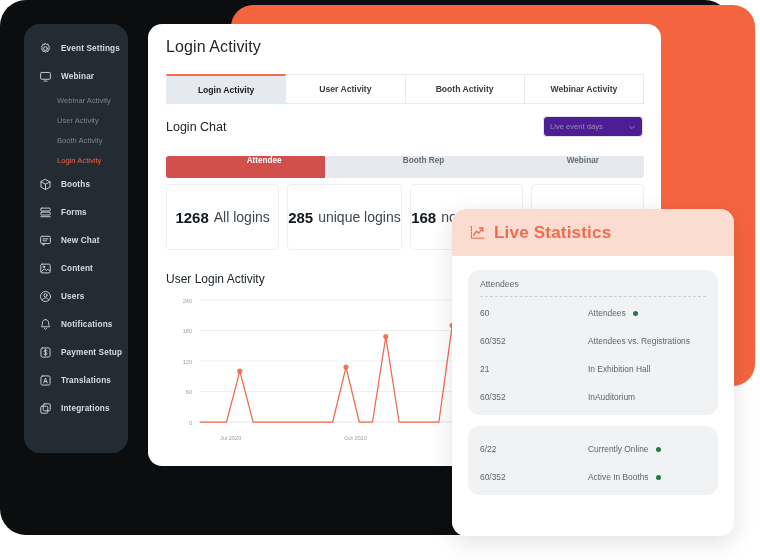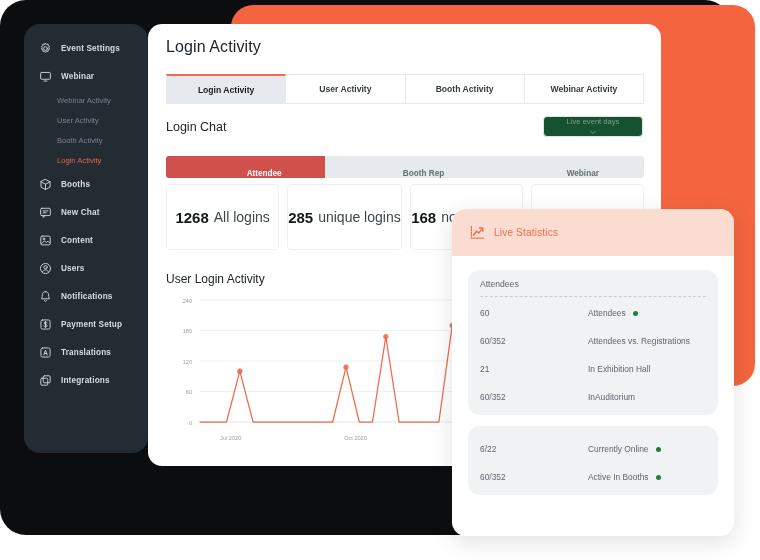--- a/index.html
+++ b/index.html
@@ -23,21 +23,21 @@
   .dark-canvas{
     position:absolute;
     left:0px;top:0px;width:731px;height:535px;
     background:#0b0d0e;
     border-radius:26px;
   }
 
   
   .sidebar{
     position:absolute;
-    left:24px;top:24px;width:124px;height:429px;
+    left:24px;top:24px;width:104px;height:429px;
     background:#242c33;
     border-radius:16px;
     padding:10px 0 0 0;
     box-sizing:border-box;
     overflow:hidden;
   }
   .nav-item{
     display:flex;align-items:center;gap:9px;
     height:28px;margin:0 7px;padding:0 8px;
     border-radius:7px;
@@ -88,32 +88,32 @@
   .section-title{
     position:absolute;left:18px;top:96px;
     font-size:12.5px;color:#20272c;
   }
   .range-select{
     position:absolute;right:18px;top:92px;
     width:100px;height:21px;
     border:1px solid #e2e5e8;border-radius:4px;
     display:flex;align-items:center;justify-content:space-between;
     padding:0 6px;box-sizing:border-box;
-    font-size:7.6px;color:#8e979e;background:#14532d;flex-direction:column;
+    font-size:7.6px;color:#8e979e;background:#4c1d95;
   }
   .chev{width:8px;height:8px;}
   .chev svg{display:block;}
 
   
   .seg{
     position:absolute;left:18px;top:132px;width:478px;height:22px;
     display:flex;background:#e6eaee;border-radius:3px;overflow:hidden;
   }
   .seg-item{
-    flex:1;display:flex;align-items:flex-end;justify-content:center;
+    flex:1;display:flex;align-items:flex-start;justify-content:center;
     font-size:8.2px;font-weight:bold;color:#636d75;white-space:nowrap;padding-left:37px;
   }
   .seg-item.active{background:#d1504c;color:#ffffff;}
 
   
   .cards{
     position:absolute;left:18px;top:160px;width:478px;height:66px;
     display:flex;gap:8px;
   }
   .card{
@@ -144,21 +144,21 @@
     overflow:hidden;
   }
   .live-head{
     height:47px;background:#fbdcd1;
     display:flex;align-items:center;gap:9px;padding-left:18px;
     box-sizing:border-box;
     border-radius:14px 14px 0 0;
   }
   .live-head-icon{width:15px;height:15px;}
   .live-head-icon svg{display:block;}
-  .live-head-text{font-size:10px;color:#ef6d4e;letter-spacing:.2px;}
+  .live-head-text{font-size:17px;color:#ef6d4e;letter-spacing:.2px;font-weight:bold;}
   .live-body{padding:14px 16px 0 16px;}
   .group{
     background:#f1f2f3;border-radius:12px;
     padding:9px 12px 4px 12px;margin-bottom:11px;
   }
   .group-title{
     font-size:8.6px;color:#5d666d;padding-bottom:7px;
     border-bottom:1px dashed #c9ced2;margin-bottom:2px;
   }
   .stat-row{
@@ -214,20 +214,30 @@
         </div>
         <div class="nav-item">
           <span class="nav-icon">
             <svg viewBox="0 0 16 16" fill="none" stroke="#cfd6db" stroke-width="1.15" stroke-linecap="round" stroke-linejoin="round">
               <path d="M8 1.8 L13.6 4.7 L13.6 11.2 L8 14.2 L2.4 11.2 L2.4 4.7 Z"></path>
               <path d="M2.4 4.7 L8 7.6 L13.6 4.7"></path>
               <path d="M8 7.6 L8 14.2"></path>
             </svg>
           </span>
           <span>Booths</span>
+        </div>
+        <div class="nav-item">
+          <span class="nav-icon">
+            <svg viewBox="0 0 16 16" fill="none" stroke="#cfd6db" stroke-width="1.15" stroke-linecap="round" stroke-linejoin="round">
+              <rect x="2.2" y="2.6" width="11.6" height="3.5" rx="1"></rect>
+              <rect x="2.2" y="7.6" width="11.6" height="3.5" rx="1"></rect>
+              <path d="M2.2 13.2 L13.8 13.2"></path>
+            </svg>
+          </span>
+          <span>Forms</span>
         </div>
         <div class="nav-item">
           <span class="nav-icon">
             <svg viewBox="0 0 16 16" fill="none" stroke="#cfd6db" stroke-width="1.15" stroke-linecap="round" stroke-linejoin="round">
               <rect x="2" y="2.8" width="12" height="9" rx="1.6"></rect>
               <path d="M5 11.8 L5 14 L7.6 11.8"></path>
               <path d="M5 6 L11 6 M5 8.4 L9 8.4"></path>
             </svg>
           </span>
           <span>New Chat</span>

